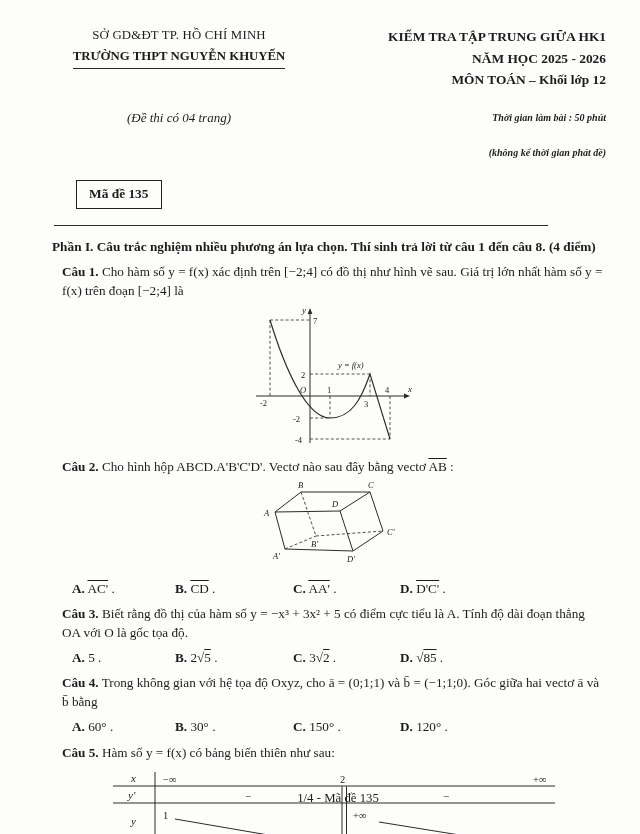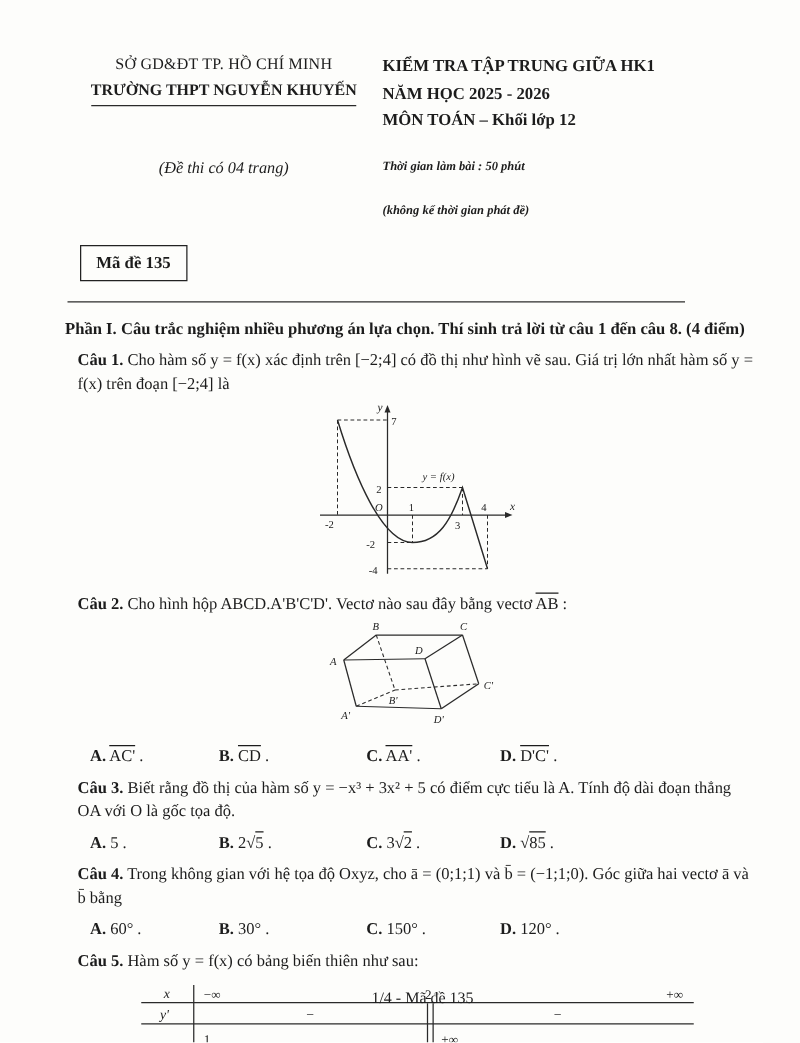--- a/index.html
+++ b/index.html
@@ -1,35 +1,35 @@
 <!DOCTYPE html>
 <html><head>
 <meta charset="utf-8">
 <style>
   * { box-sizing: border-box; }
   html,body { margin:0; padding:0; background:#ffffff; }
   .page {
     position:relative; width:640px; height:834px; background:#fdfdfb;
     font-family:"Liberation Serif", serif; color:#1c1c1c;
     font-size:13.2px; line-height:1.45; overflow:hidden;
-    padding:42px 34px 0 52px;
+    padding:26px 34px 0 52px;
   }
   
   .hdr { display:flex; }
   .hdr-left { width:254px; text-align:center; }
   .hdr-left .dept { font-size:12.8px; letter-spacing:.2px; }
   .hdr-left .school { font-weight:bold; font-size:12.8px; margin-top:2px; }
   .school-inner { display:inline-block; border-bottom:1.4px solid #2a2a2a; padding-bottom:3px; }
   .hdr-left .note { font-style:italic; margin-top:40px; font-size:13px; }
-  .hdr-right { flex:1; text-align:left; }
+  .hdr-right { flex:1; text-align:right; }
   .hdr-right .t-bold { font-weight:bold; font-size:13.4px; line-height:1.62; }
   .hdr-right .t-ital { font-weight:bold; font-style:italic; font-size:10px; line-height:1.55;margin-top:19px; }
   .student-row { display:flex; align-items:center; margin-top:20px; }
   .student-text { white-space:nowrap; font-size:13.2px; flex:1; overflow:hidden; }
-  .code-box { margin-left:12px; border:1.5px solid #222; padding:3px 12px 4px; font-weight:bold; font-size:13.4px; white-space:nowrap; }
+  .code-box { margin-left:24px; border:1.5px solid #222; padding:3px 12px 4px; font-weight:bold; font-size:13.4px; white-space:nowrap; }
   .rule { border:none; border-top:1.7px solid #2c2c2c; margin:16px 0 0 2px; width:494px; }
   
   .part-heading { font-weight:bold; margin-top:11px; font-size:13.3px; }
   .qblock { margin-top:6px;margin-left:10px; }
   .qlabel { font-weight:bold; }
   .fig { text-align:center; margin:2px 0; }
   .options { display:grid; grid-template-columns:103px 118px 107px 1fr; padding-left:10px; margin-top:3px; }
   .opt b { font-weight:bold; }
   .ovl { text-decoration:overline; }
   .rad { text-decoration:overline; }

